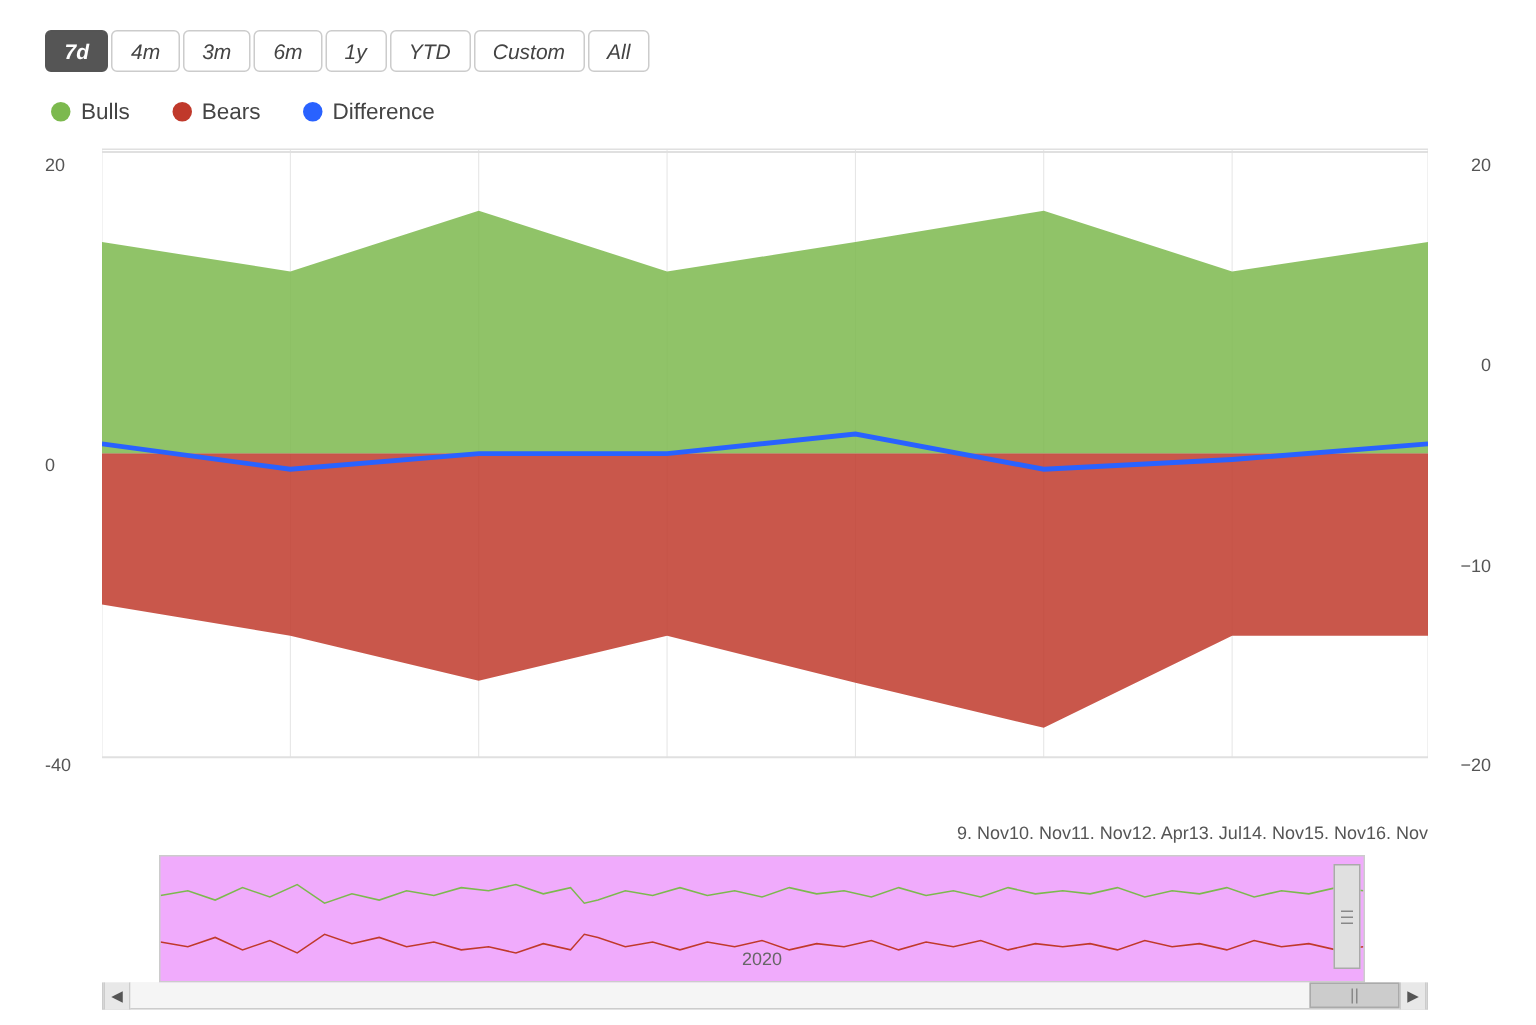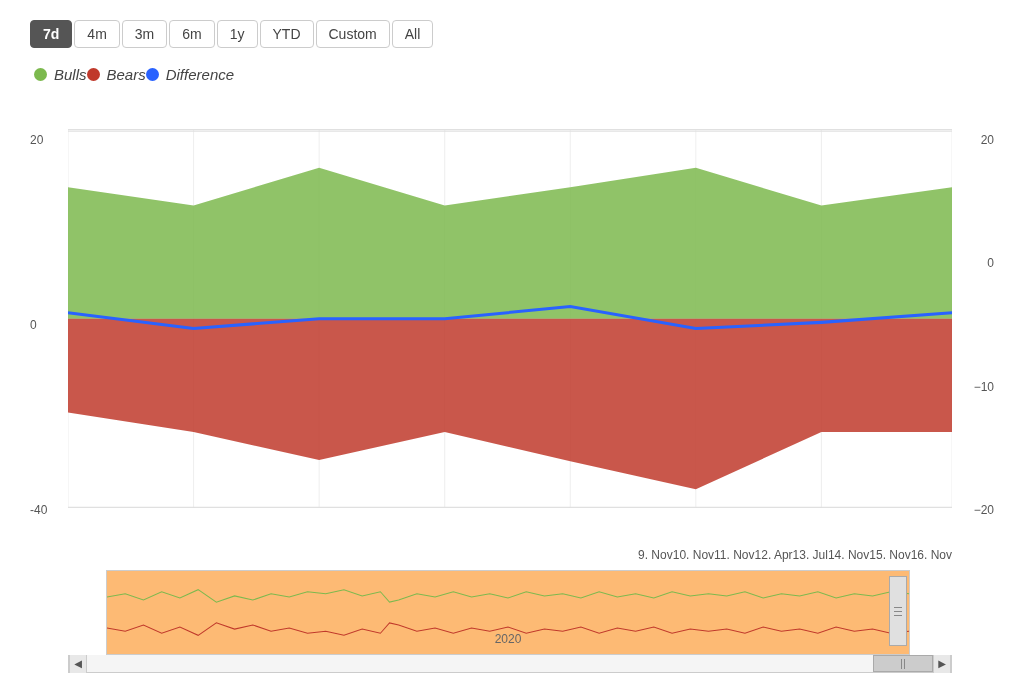--- a/index.html
+++ b/index.html
@@ -26,54 +26,54 @@
       align-items: center;
     }
     .time-btn {
       padding: 5px 12px;
       border: 1px solid #ccc;
       border-radius: 4px;
       background: #fff;
       font-size: 14px;
       cursor: pointer;
       color: #444;
+      font-style: italic;
     }
     .time-btn.active {
       background: #555;
       color: #fff;
       border-color: #555;
       font-weight: bold;
     }
     
     .legend {
       display: flex;
+      gap: 28px;
       margin-bottom: 16px;
       align-items: center;
       padding-left: 4px;
-      font-style: italic;
     }
     .legend-item {
       display: flex;
       align-items: center;
       gap: 7px;
       font-size: 15px;
       color: #444;
     }
     .legend-dot {
       width: 13px;
       height: 13px;
       border-radius: 50%;
     }
     
     .chart-area {
       flex: 1;
       display: flex;
       flex-direction: column;
       min-height: 0;
-      margin-top: 30px;
     }
     .main-chart-wrapper {
       flex: 1;
       position: relative;
       display: flex;
       min-height: 0;
     }
     .y-axis-left {
       width: 38px;
       position: relative;
@@ -124,21 +124,21 @@
       margin-top: 8px;
       position: relative;
       display: flex;
       align-items: stretch;
     }
     .mini-chart-inner {
       flex: 1;
       border: 1px solid #ccc;
       position: relative;
       overflow: hidden;
-      background: #fdba74;
+      background: #f0abfc;
       margin-left: 38px;
       margin-right: 42px;
     }
     .mini-svg {
       width: 100%;
       height: 100%;
     }
     .mini-year-label {
       position: absolute;
       bottom: 8px;

